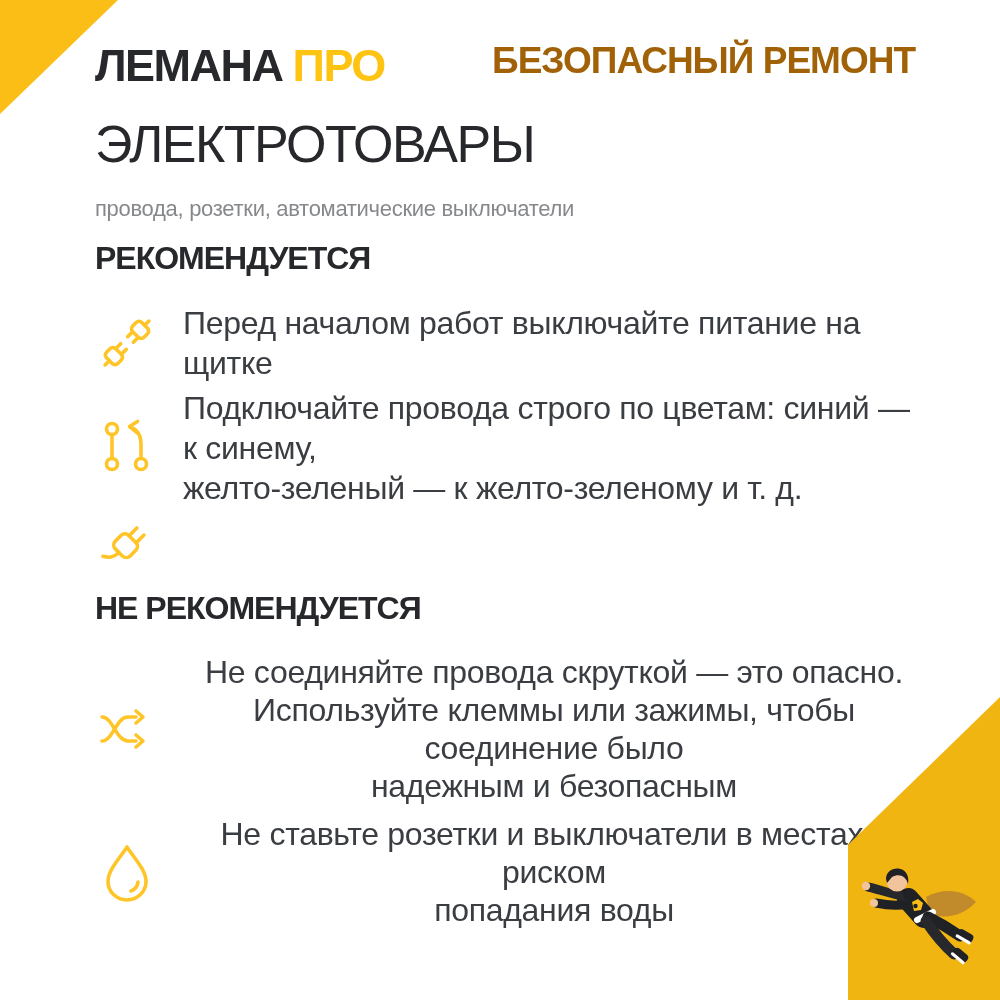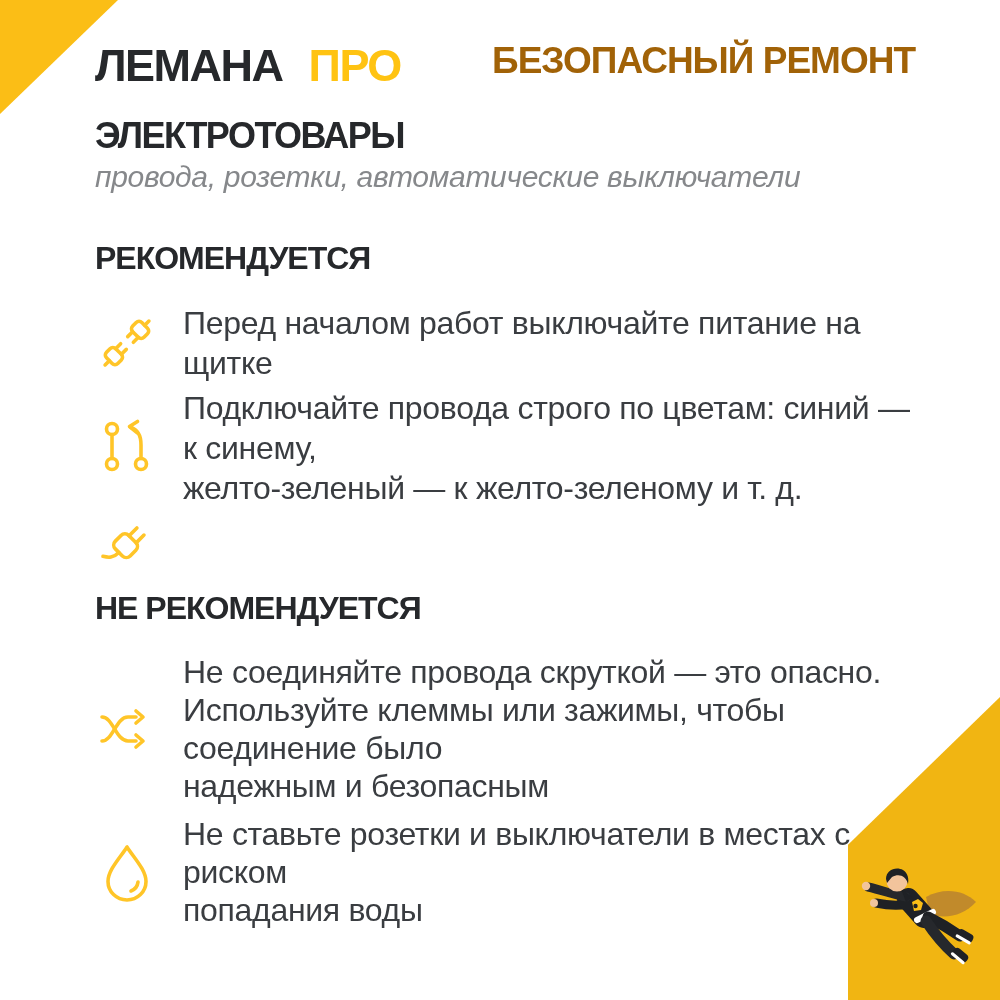--- a/index.html
+++ b/index.html
@@ -21,41 +21,41 @@
     clip-path:polygon(100% 0,100% 100%,0 100%,0 48.8%);
   }
   .char-svg{position:absolute;left:8px;top:160px;width:126px;height:130px;}
 
   
   .header{
     position:absolute;left:95px;top:40px;width:820px;
     display:flex;justify-content:space-between;align-items:flex-start;
   }
   .logo{font-size:45px;font-weight:700;letter-spacing:-1.5px;white-space:nowrap;}
-  .logo .pro{color:#FFC312;margin-left:26px;}
+  .logo .pro{color:#FFC312;margin-left:10px;}
   .doc-title{font-size:37px;font-weight:700;letter-spacing:-1px;white-space:nowrap;color:#a16207;}
 
   
   .hero{position:absolute;left:95px;top:118px;width:820px;}
-  .hero-title{font-size:36px;font-weight:700;letter-spacing:-1.5px;line-height:1.0;}
-  .hero-subtitle{font-size:30px;color:#86888B;margin-top:6px;letter-spacing:-0.3px;font-style:italic;}
+  .hero-title{font-size:52px;font-weight:400;letter-spacing:-1.5px;line-height:1.0;}
+  .hero-subtitle{font-size:22px;color:#86888B;margin-top:26px;letter-spacing:-0.3px;}
 
   
   .section-rec{position:absolute;left:95px;top:240px;width:830px;}
   .section-notrec{position:absolute;left:95px;top:590px;width:830px;}
   .section-heading{font-size:32px;font-weight:700;letter-spacing:-1px;color:#26282B;}
   .items{margin-top:26px;}
   .item{display:flex;align-items:center;min-height:62px;margin-bottom:5px;}
   .item-icon{width:64px;min-width:64px;height:64px;margin-right:24px;display:flex;align-items:center;justify-content:center;}
   .item-text{
     font-size:32px;color:#3A3D41;line-height:40px;letter-spacing:-0.3px;
     white-space:pre-line;
   }
   .section-notrec .item{margin-bottom:10px;}
-  .section-notrec .item-text{line-height:38px;}
+  .section-notrec .item-text{line-height:38px;text-align:center;}
 
   .icon-stroke{stroke:#FFC528;fill:none;stroke-width:3.6;stroke-linecap:round;stroke-linejoin:round;}
   .icon-fill{fill:#FFC528;stroke:none;}
 </style>
 </head>
 <body>
 
 <div class="corner-tl"></div>
 
 <div class="header">

